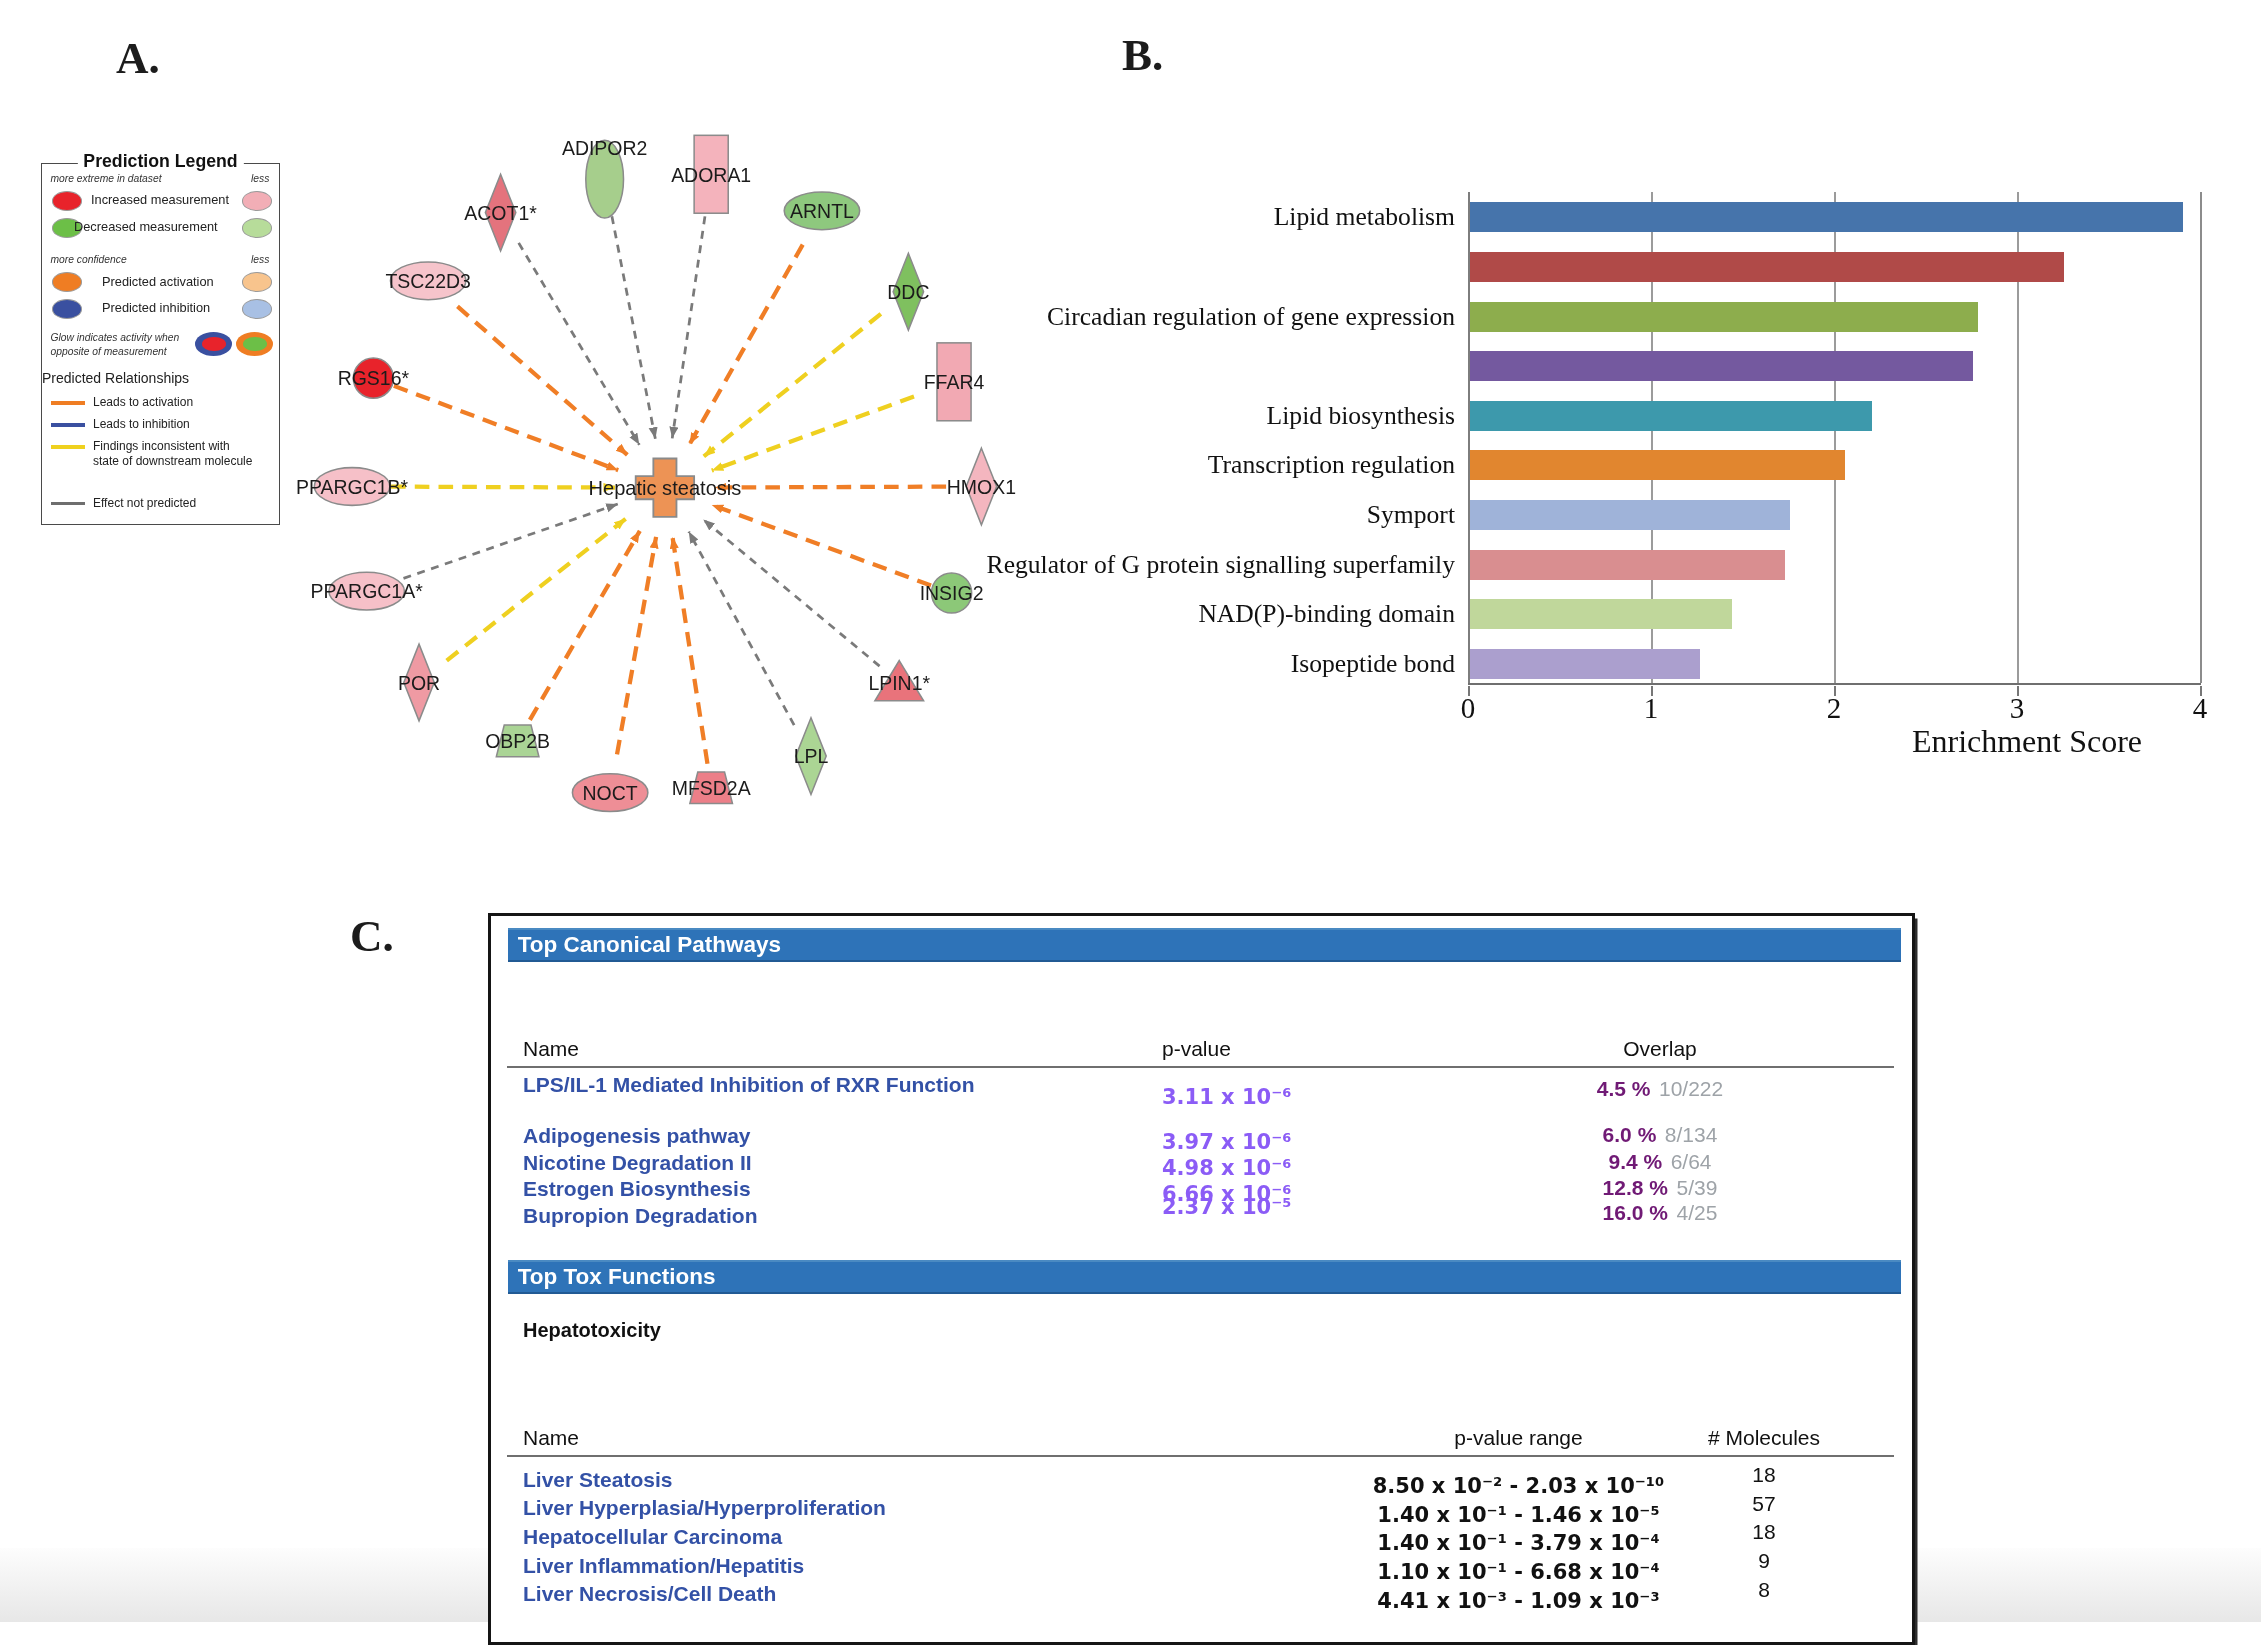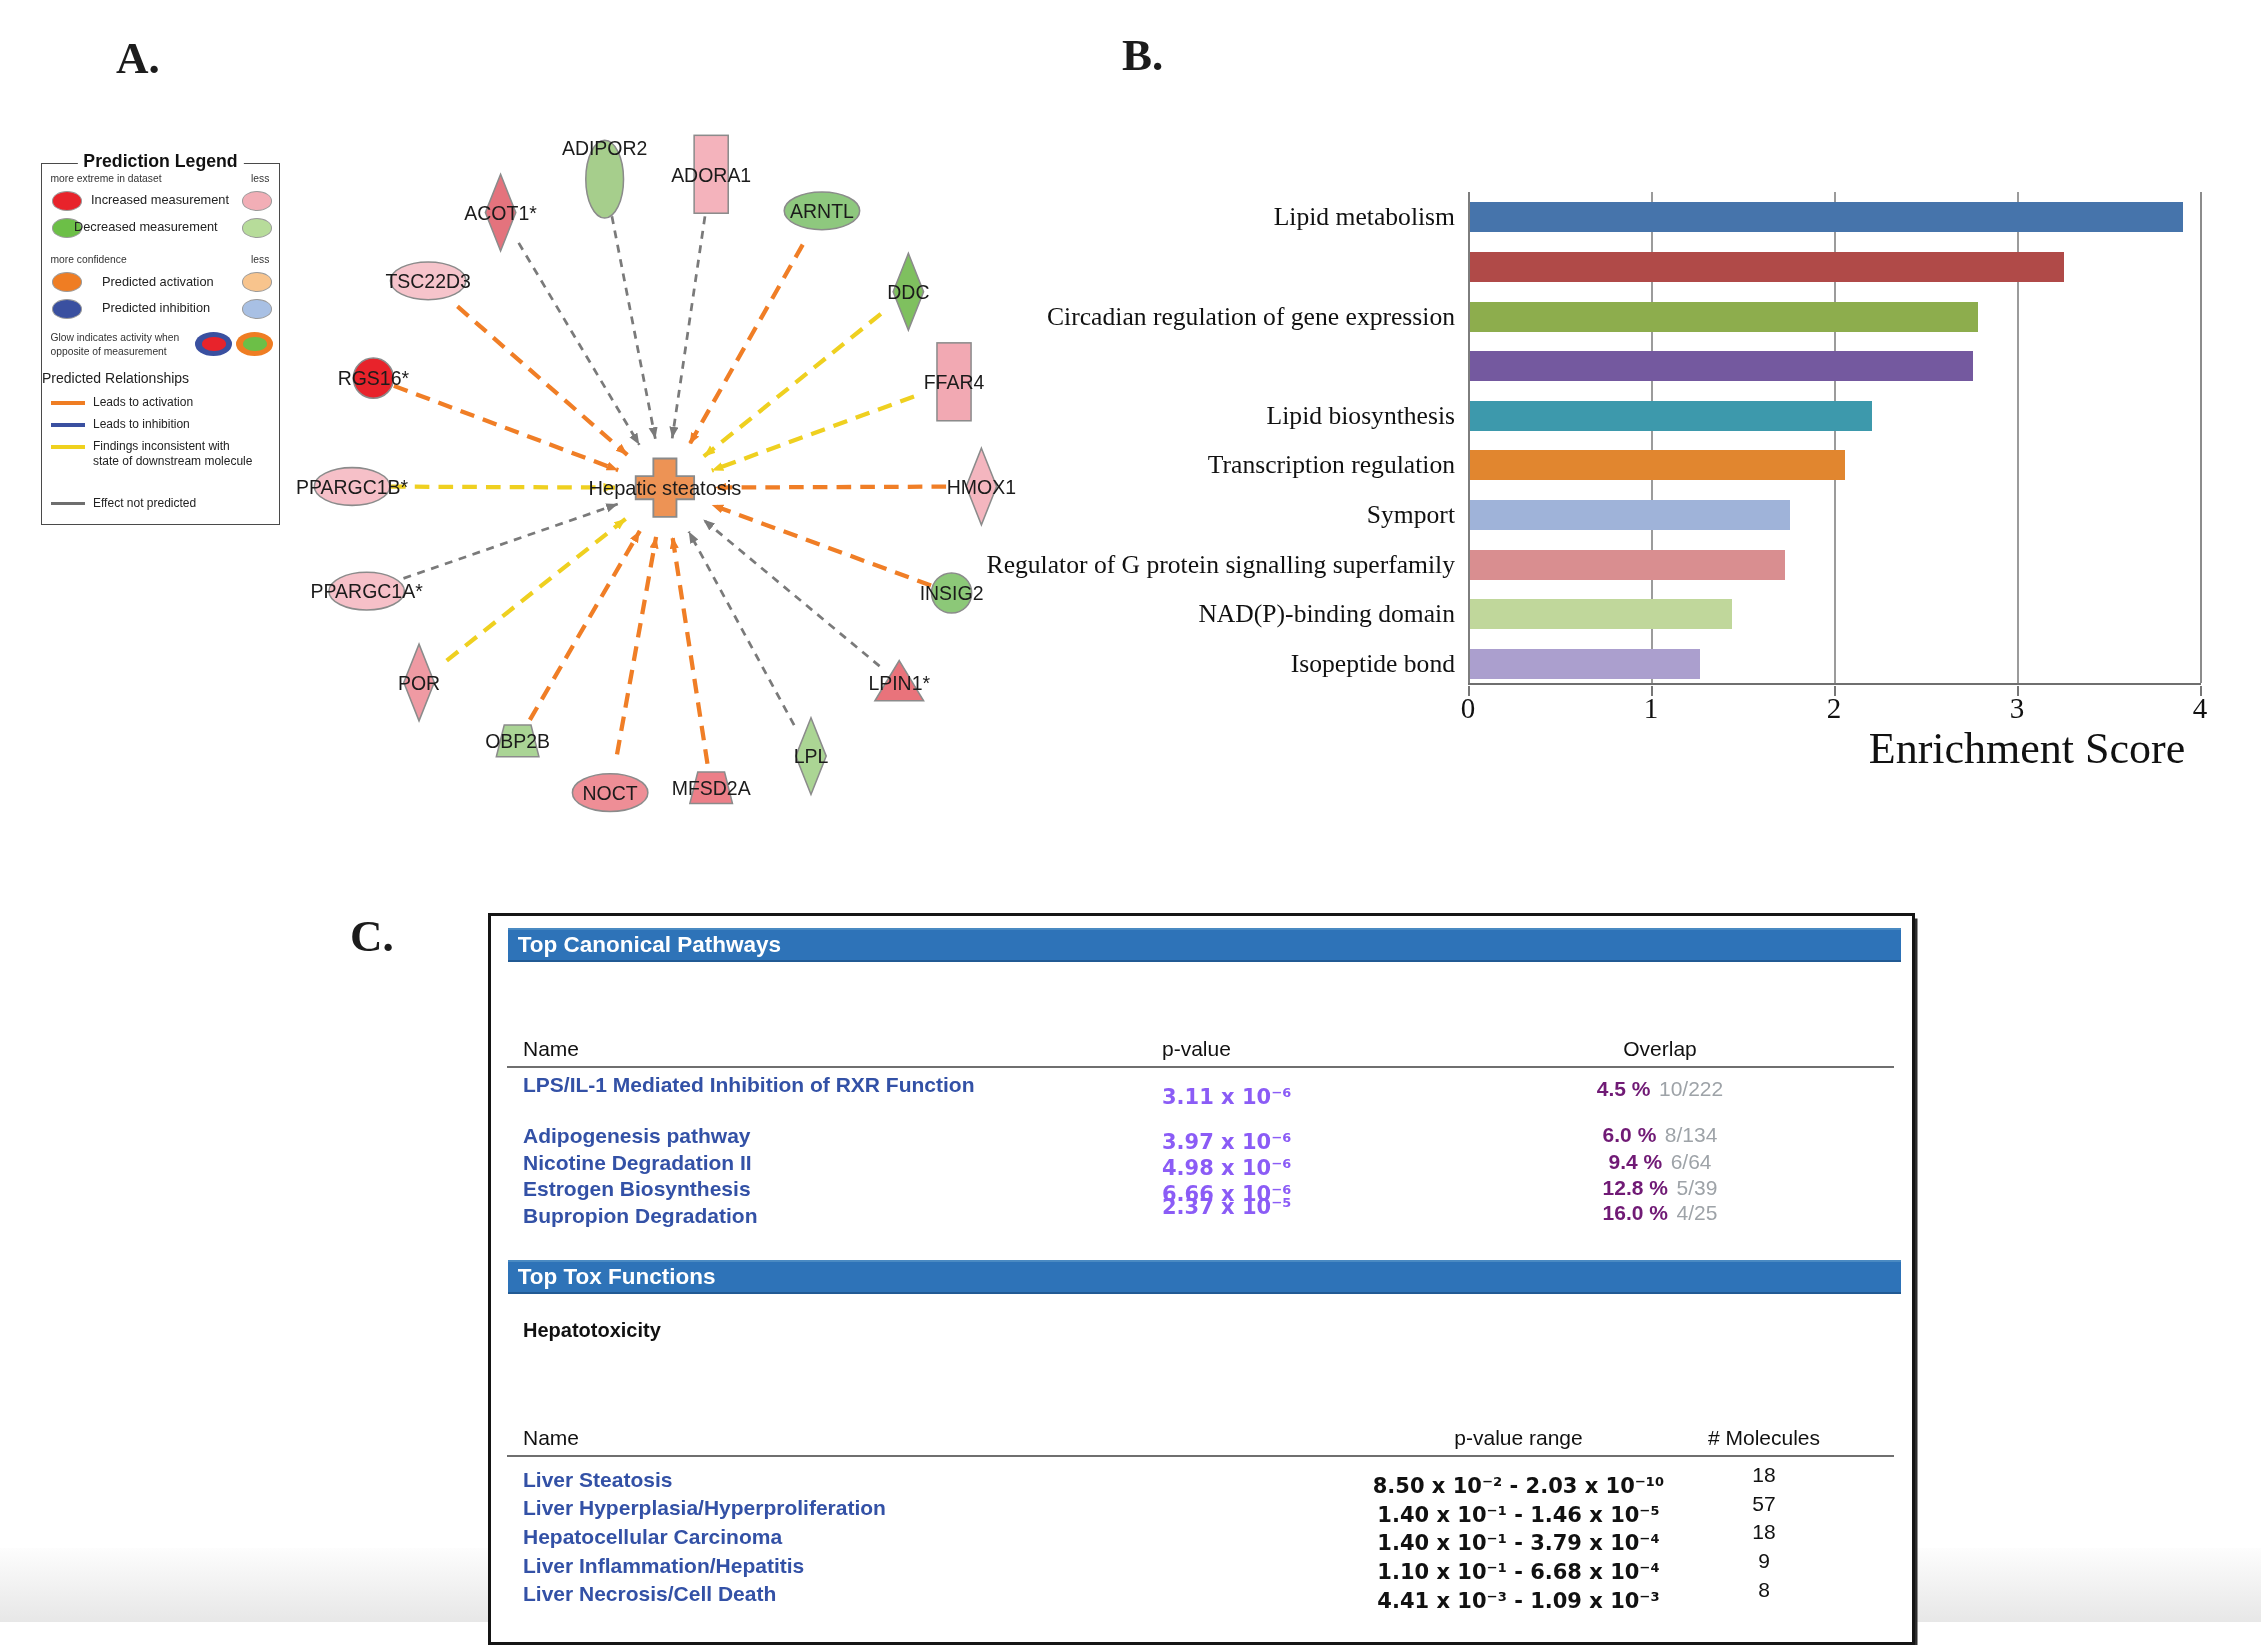--- a/index.html
+++ b/index.html
@@ -8,42 +8,42 @@
   .panel-letter{position:absolute;font-family:"Liberation Serif",serif;font-weight:bold;
         font-size:45px;color:#1c1c1c;}
   
   .bottom-band{position:absolute;left:0;top:1548px;width:2261px;height:74px;
         background:linear-gradient(#fdfdfd,#e7e7e7);}
   
   .legend{position:absolute;left:41px;top:163px;width:237px;height:360px;
         border:1.8px solid #4a4a4a;background:#ffffff;}
   .legend-title{position:absolute;top:-13.4px;left:50%;transform:translateX(-50%);
         background:#ffffff;padding:0 6px;font-size:17.7px;font-weight:bold;color:#111;white-space:nowrap;}
-  .lg-small{position:absolute;font-size:10.3px;color:#333;white-space:nowrap;}
+  .lg-small{position:absolute;font-size:10.3px;color:#333;white-space:nowrap;font-style:italic;}
   .lg-item-text{position:absolute;font-size:12.8px;color:#222;white-space:nowrap;}
   .lg-ell{position:absolute;width:28px;height:17.7px;border-radius:50%;border:0.9px solid #9a9a9a;}
   .lg-glow{position:absolute;width:37px;height:24px;border-radius:50%;display:flex;
         align-items:center;justify-content:center;}
   .lg-glow .inner{width:24px;height:14.6px;border-radius:50%;}
   .lg-line{position:absolute;width:34px;height:3.7px;}
   .lg-rel-title{position:absolute;font-size:14px;color:#222;width:100%;text-align:left;}
   
   #network-svg{position:absolute;left:262px;top:103px;}
   
   .chart{position:absolute;left:700px;top:192px;width:1522px;height:597px;}
   .axis-line{position:absolute;background:#7d7d7d;}
   .gridline{position:absolute;width:1.8px;background:#9b9b9b;top:0;height:491px;}
   .bar{position:absolute;height:30px;}
   .bar-label{position:absolute;left:0;width:755px;text-align:right;font-family:"Liberation Serif",serif;
         font-size:25.6px;color:#111;height:30px;line-height:30px;white-space:nowrap;}
   .tick-mark{position:absolute;width:1.8px;height:9.7px;background:#777;top:494px;}
   .tick-num{position:absolute;top:500px;transform:translateX(-50%);font-family:"Liberation Serif",serif;
         font-size:29px;color:#111;}
   .xlabel{position:absolute;top:531px;transform:translateX(-50%);font-family:"Liberation Serif",serif;
-        font-size:44px;color:#111;white-space:nowrap;}
+        font-size:32px;color:#111;white-space:nowrap;}
   
   .cbox{position:absolute;left:488px;top:913px;width:1421px;height:726px;background:#ffffff;
         border:3px solid #151515;box-shadow:3.7px 4.3px 0 -1.2px #2d2d2d;}
   .cbar{position:absolute;left:17px;width:1383px;height:30px;background:#2E73B8;
         border-top:2.4px solid #4a8ac2;border-bottom:2.4px solid #215a94;
         color:#ffffff;font-weight:bold;font-size:22.5px;line-height:30px;padding-left:9.7px;
         box-sizing:content-box;white-space:nowrap;}
   .c-colhead{position:absolute;font-size:21px;color:#111;white-space:nowrap;}
   .c-rule{position:absolute;left:16px;width:1387px;height:1.8px;background:#6f6f6f;}
   .c-name{position:absolute;left:32px;width:463px;font-size:21px;font-weight:bold;color:#3351A6;line-height:1.28;}

